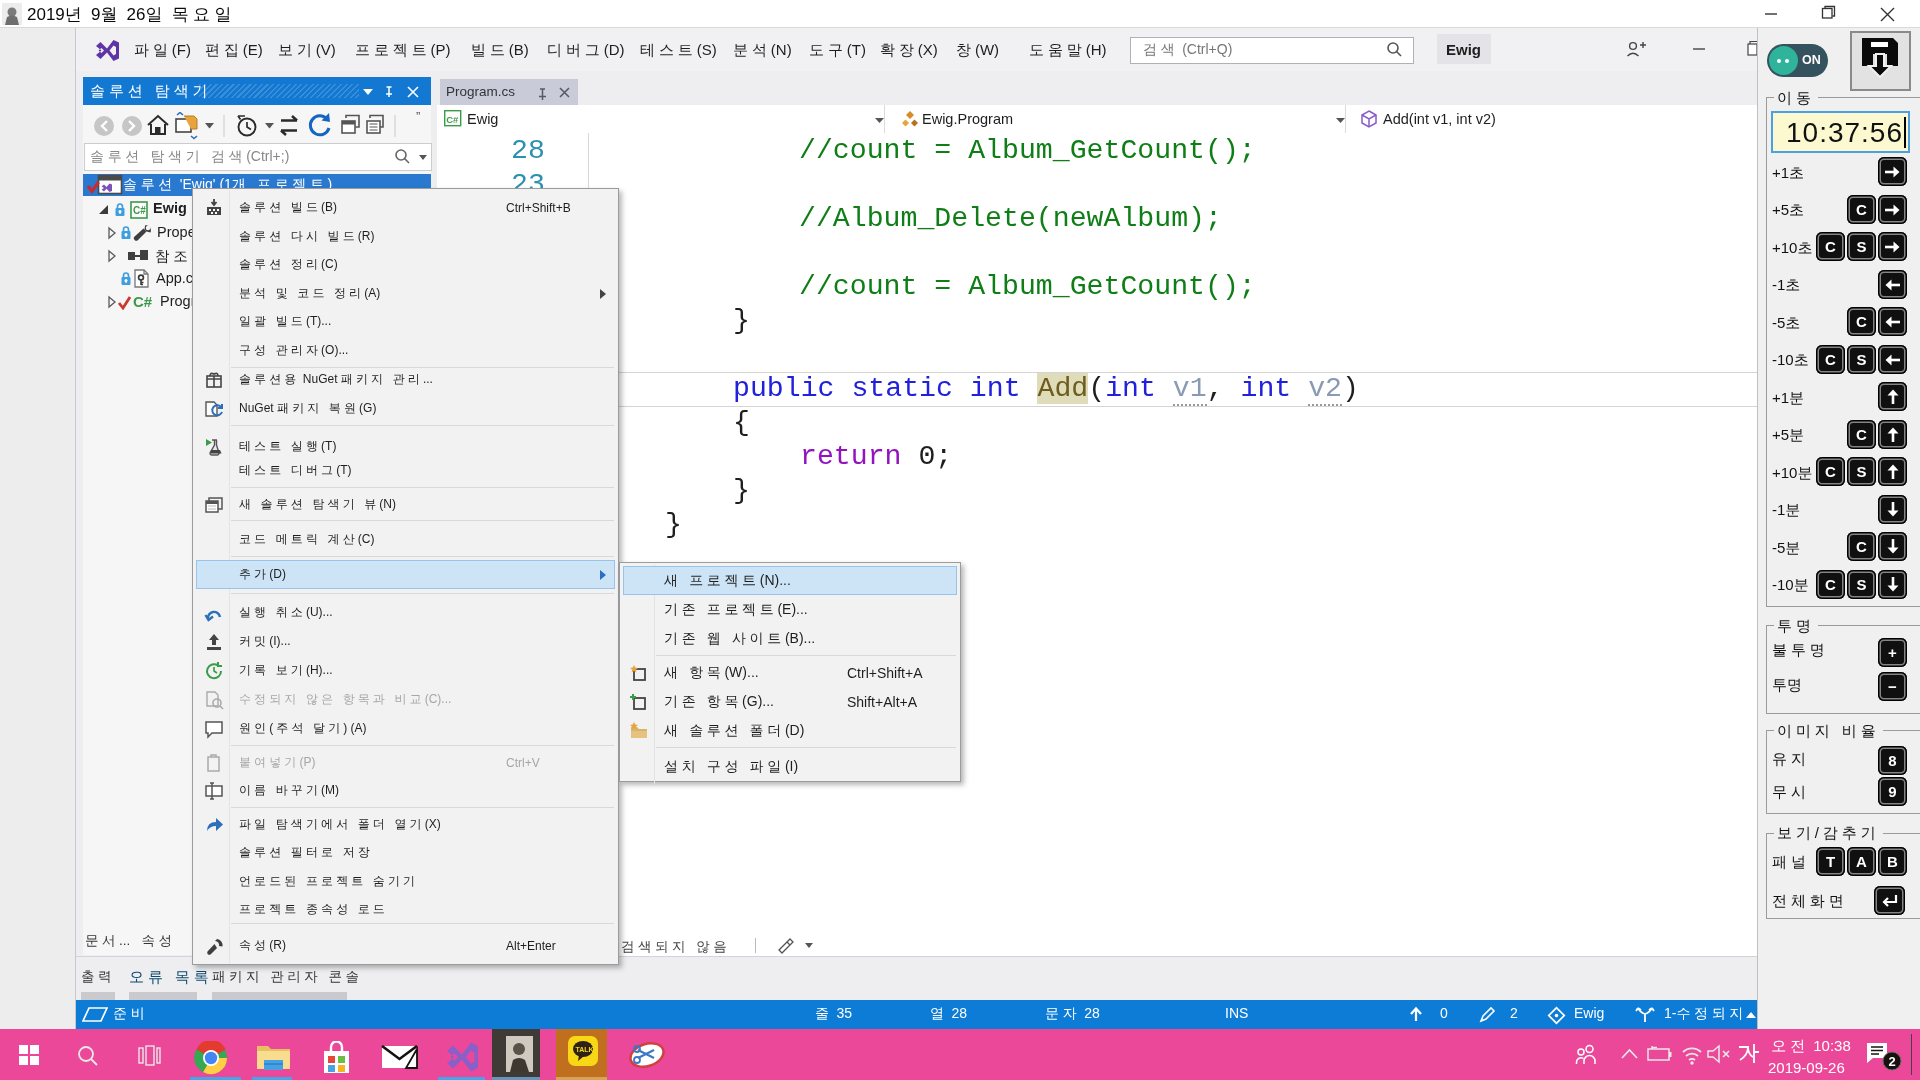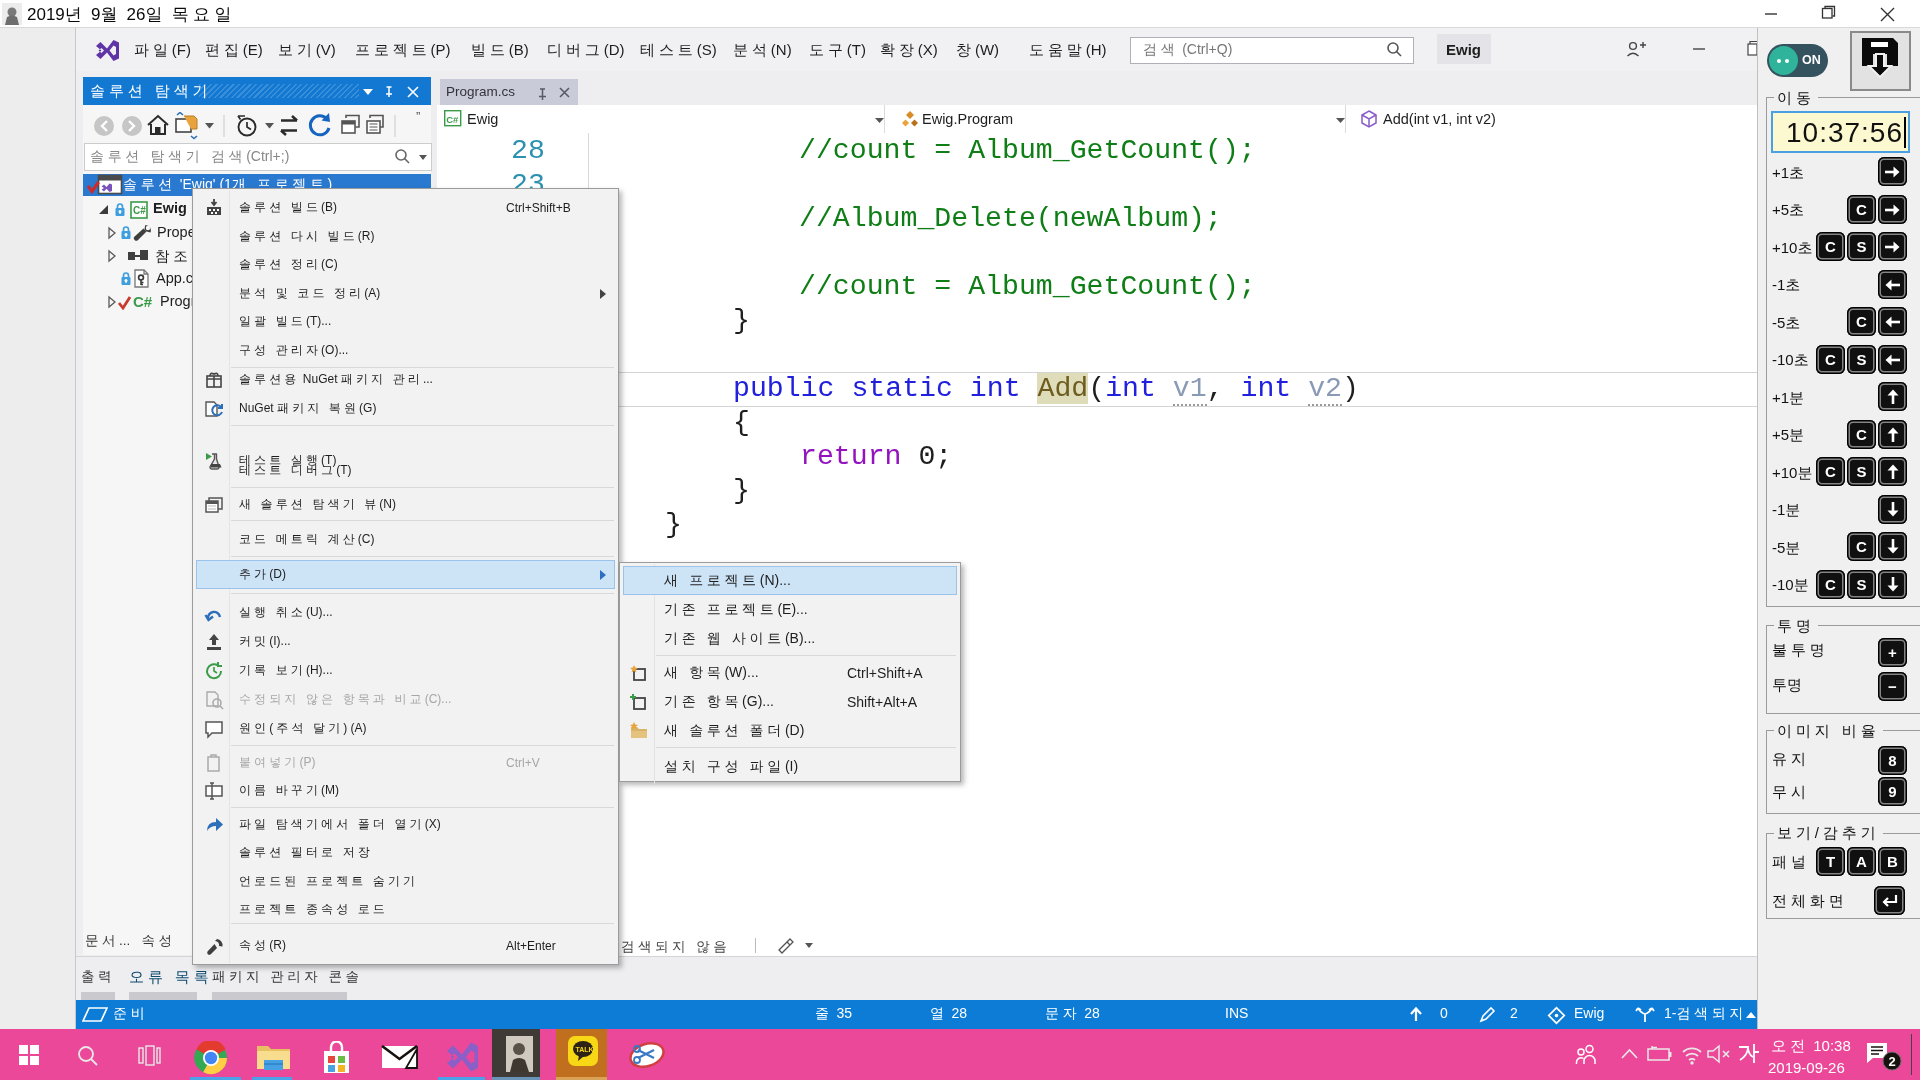--- a/index.html
+++ b/index.html
@@ -294,21 +294,21 @@
       </svg>
  <div class="abs" style="left:1434px;top:5px">2</div>
  <svg class="abs" style="left:1470px;top:5px" width="22" height="20">
         <rect x="5" y="5" width="11" height="11" fill="none" stroke="#fff" stroke-width="1.7" transform="rotate(45 10.5 10.5)"></rect>
         <circle cx="10.5" cy="10.5" r="1.8" fill="#fff"></circle>
       </svg>
  <div class="abs" style="left:1498px;top:5px">Ewig</div>
  <svg class="abs" style="left:1557px;top:5px" width="24" height="20">
         <path d="M5 3 Q8 8 12 9 M19 3 Q16 8 12 9 M12 9 V17 M5 3 l-2 3 M5 3 l3 2 M19 3 l2 3 M19 3 l-3 2" fill="none" stroke="#fff" stroke-width="1.8"></path>
       </svg>
- <div class="abs" style="left:1588px;top:5px">1-<span class="k">검색되지</span></div>
+ <div class="abs" style="left:1588px;top:5px">1-<span class="k">수정되지</span></div>
  <svg class="abs" style="left:1668px;top:10px" width="14" height="10">
         <path d="M2 8 L7 2 L12 8 Z" fill="#fff"></path>
       </svg>
 </div>
 <div class="abs" id="widget" style="left:1757px;top:28px;width:163px;height:1001px;background:#f0f0f0;border-left:1px solid #c0c0c0">
 
  <div class="abs" style="left:9px;top:16px;width:61px;height:33px;background:#35535f;border-radius:17px"></div>
  <div class="abs" style="left:11px;top:18px;width:29px;height:29px;background:#2fb39b;border-radius:50%"></div>
  <div class="abs" style="left:19px;top:31px;width:4px;height:4px;background:#fff;border-radius:50%"></div>
  <div class="abs" style="left:27px;top:31px;width:4px;height:4px;background:#fff;border-radius:50%"></div>
@@ -600,21 +600,21 @@
       </div>
  <div class="mi" style="top:205px">
         <svg class="ic" viewBox="0 0 20 20">
           <path d="M2 3 H10 L13 6 V17 H2 Z" fill="#fff" stroke="#555" stroke-width="1.4"></path>
           <path d="M17 8 a5 5 0 1 0 1 5" fill="none" stroke="#2d6fb8" stroke-width="2"></path>
           <path d="M18 5 v4 h-4" fill="none" stroke="#2d6fb8" stroke-width="2"></path>
         </svg>
         <span class="tx">NuGet <span class="k">패키지 복원</span>(G)</span>
       </div>
  <div class="sep" style="top:236px"></div>
- <div class="mi" style="top:257px">
+ <div class="mi" style="top:243px">
         <svg class="ic" viewBox="0 0 20 20">
           <path d="M8 3 h5 M10.5 3 v5 L6 16 a1.8 1.8 0 0 0 2 2 h5 a1.8 1.8 0 0 0 2 -2 L12.5 8 V3" fill="#e8e8e8" stroke="#555" stroke-width="1.4"></path>
           <path d="M7 13 h9 l1.5 3.5 l-11 0 Z" fill="#444"></path>
           <polygon points="2,2 8,5.5 2,9" fill="#3a9b48"></polygon>
         </svg>
         <span class="tx"><span class="k">테스트 실행</span>(T)</span>
       </div>
  <div class="mi" style="top:267px">
         <span class="tx"><span class="k">테스트 디버그</span>(T)</span>
       </div>

